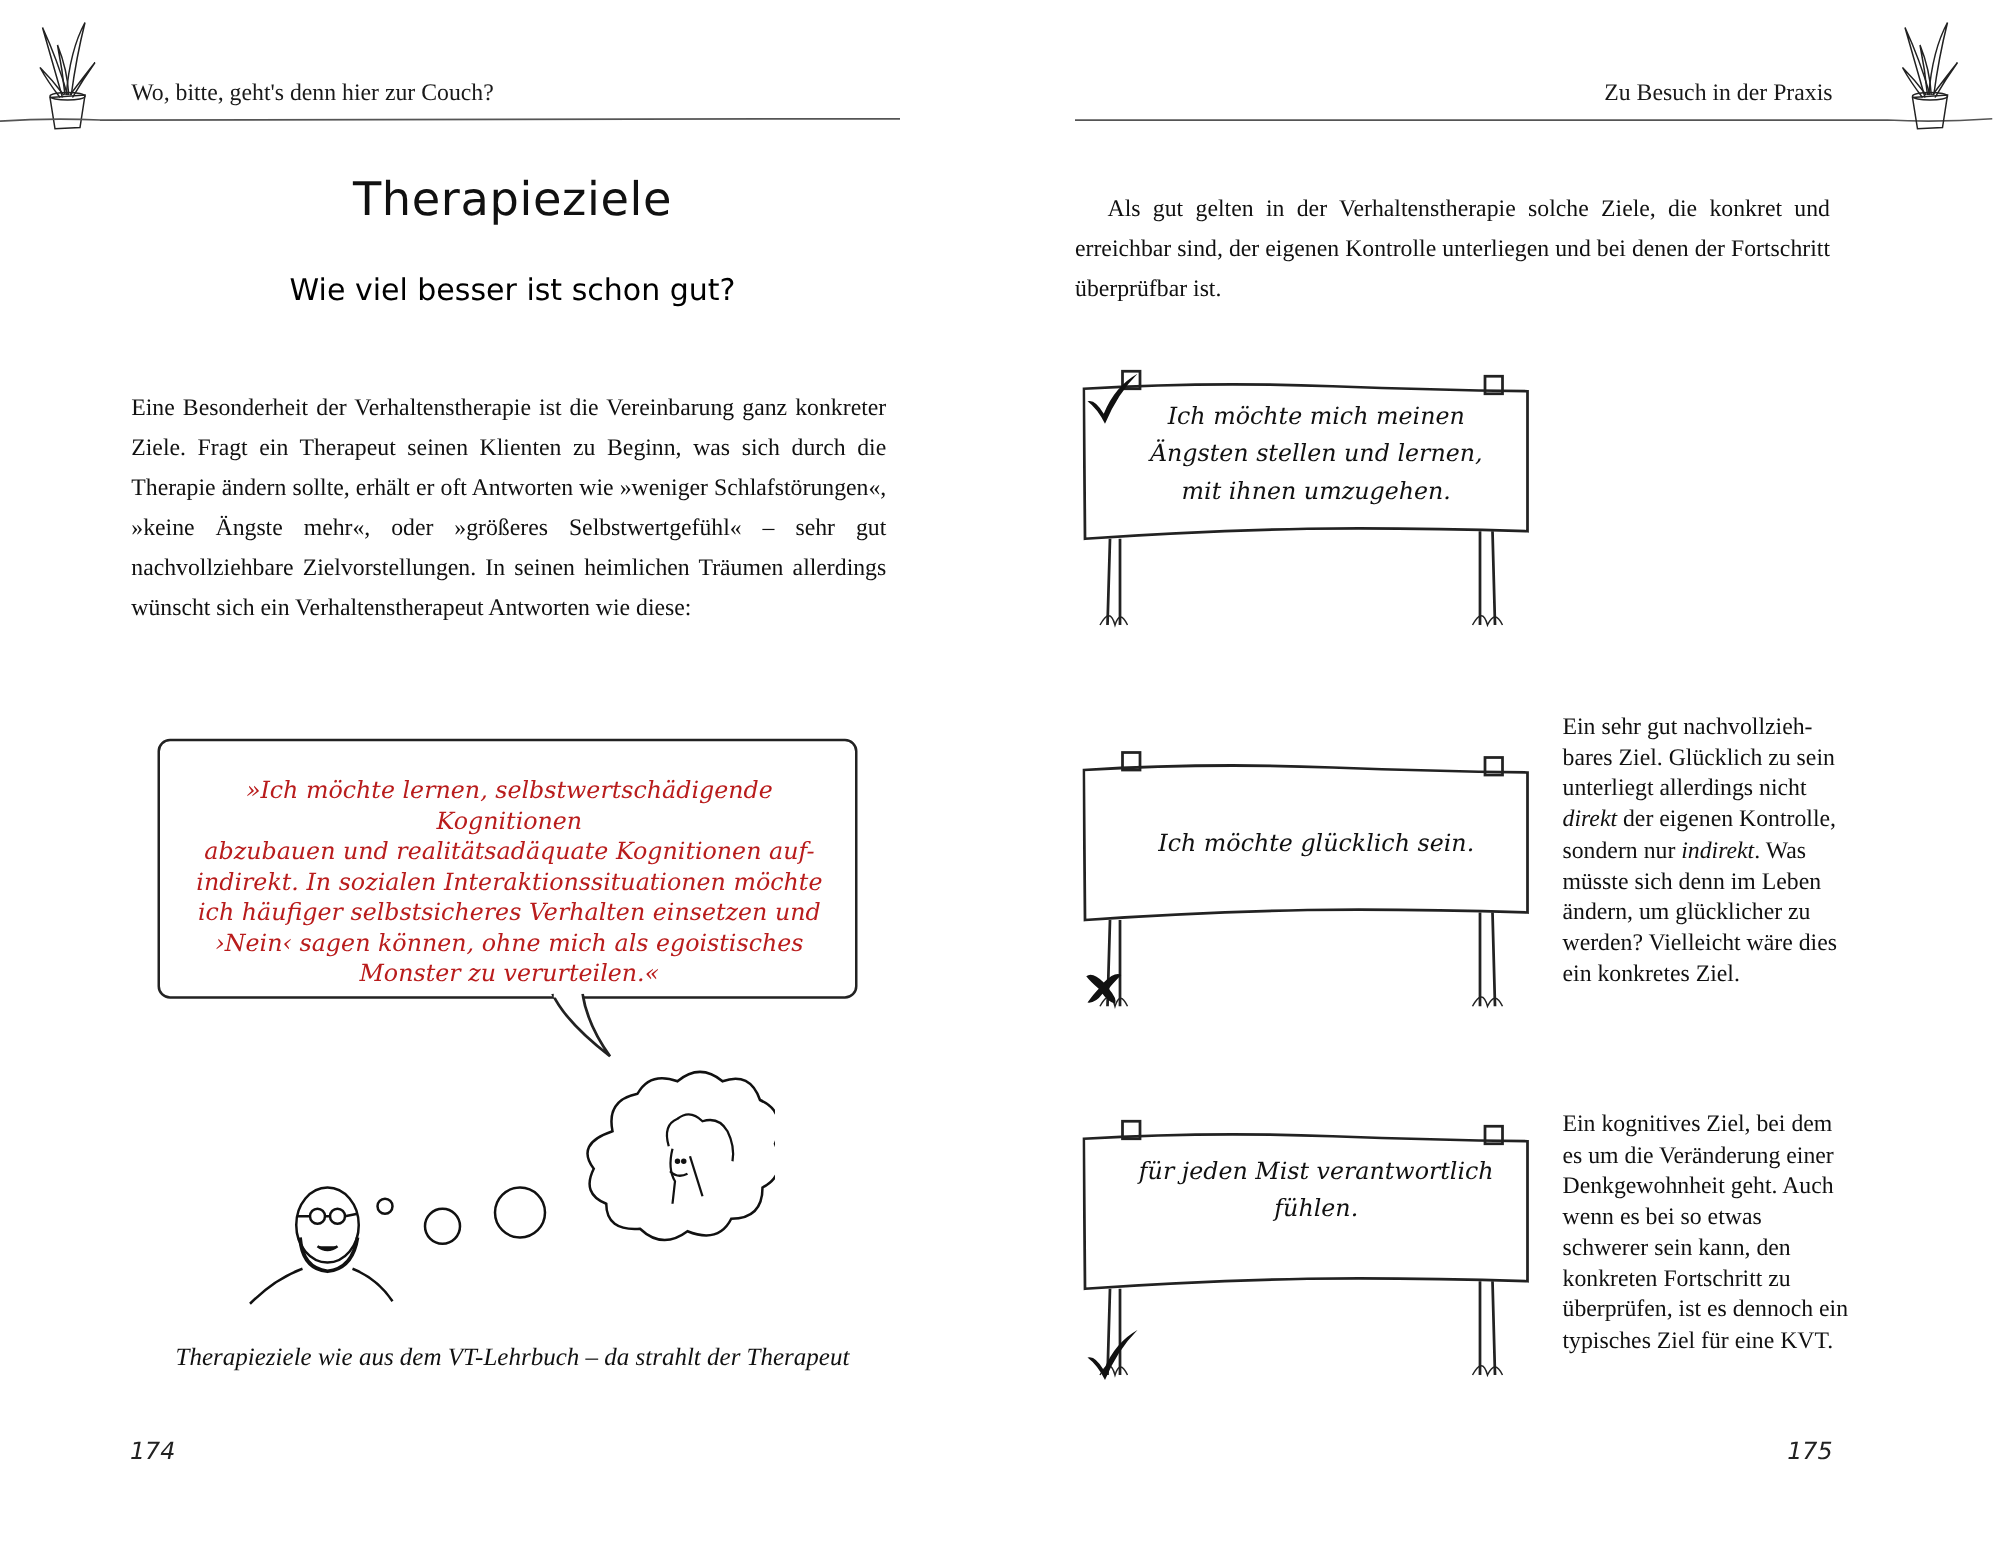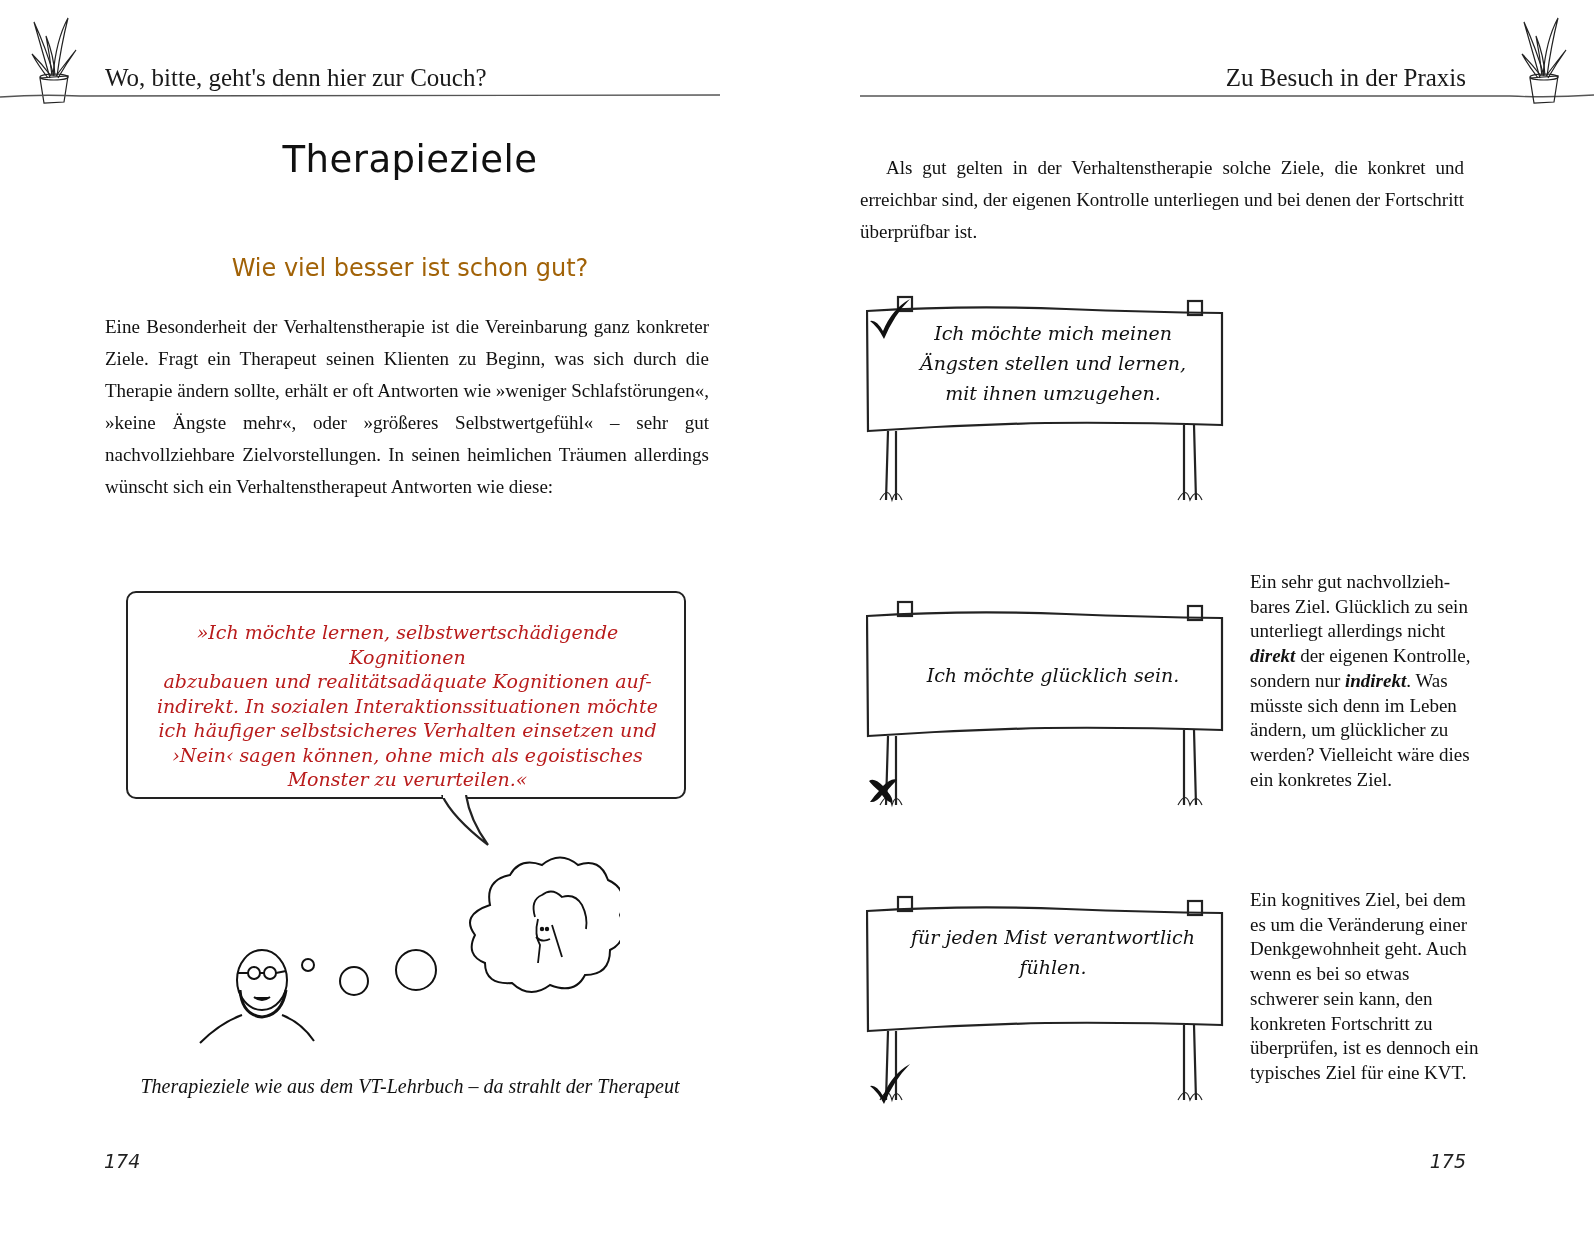--- a/index.html
+++ b/index.html
@@ -5,42 +5,42 @@
     html, body { margin: 0; padding: 0; background: #ffffff; }
     body {
       width: 1594px; height: 1240px; position: relative; overflow: hidden;
       font-family: "Liberation Serif", serif; color: #111;
     }
     .page { position: absolute; top: 0; height: 1240px; }
     .page-left { left: 0; width: 740px; }
     .page-right { left: 850px; width: 744px; }
 
     .header-title {
-      position: absolute; top: 64px; font-size: 25px; color: #1a1a1a;
+      position: absolute; top: 64px; font-size: 19px; color: #1a1a1a;
       font-family: "Liberation Serif", serif;
     }
     .page-left .header-title { left: 105px; }
     .page-right .header-title { right: 128px; }
 
     .plant { position: absolute; top: 10px; }
     .page-left .plant { left: 28px; }
     .page-right .plant { right: 26px; }
 
     .header-rule { position: absolute; top: 92px; height: 8px; }
     .page-left .header-rule { left: 0; width: 720px; }
     .page-right .header-rule { left: 10px; width: 734px; }
 
     .chapter-title {
       position: absolute; left: 105px; width: 610px; top: 138px; text-align: center;
       font-family: "DejaVu Sans", sans-serif; font-size: 37px; color: #111;
       letter-spacing: 0.5px;
     }
     .chapter-subtitle {
       position: absolute; left: 105px; width: 610px; top: 218px; text-align: center;
-      font-family: "DejaVu Sans", sans-serif; font-size: 24px; color: #a16207; margin-top: 36px;
+      font-family: "DejaVu Sans", sans-serif; font-size: 24px; color: #000000;
     }
 
     .body-text {
       position: absolute; font-size: 19px; line-height: 32px; text-align: justify;
       hyphens: manual;
     }
     .left-body { left: 105px; width: 604px; top: 311px; }
     .right-intro { left: 10px; width: 604px; top: 152px; text-indent: 26px; }
 
     .speech-bubble {
@@ -73,21 +73,21 @@
       position: absolute; left: 22px; width: 330px; text-align: center;
       font-family: "DejaVu Serif", serif; font-style: italic; font-size: 19px; line-height: 30px;
       color: #111;
     }
     .verdict { position: absolute; left: 165px; top: 150px; }
 
     .sign-note {
       position: absolute; left: 400px; width: 230px; font-size: 19px; line-height: 24.7px;
       text-align: left;
     }
-    .sign-note em { font-style: italic; font-weight: bold; }
+    .sign-note em { font-style: italic; }
   </style>
 </head>
 <body>
 
 <div class="page page-left">
   <svg class="plant" width="50" height="95" viewBox="0 0 50 95">
     <g fill="none" stroke="#222" stroke-width="1.2">
       <path d="M22 68 Q14 40 6 12 Q18 38 26 66"></path>
       <path d="M25 66 Q28 30 40 8 Q33 36 29 66"></path>
       <path d="M20 68 Q10 55 4 44 Q14 54 23 66"></path>

